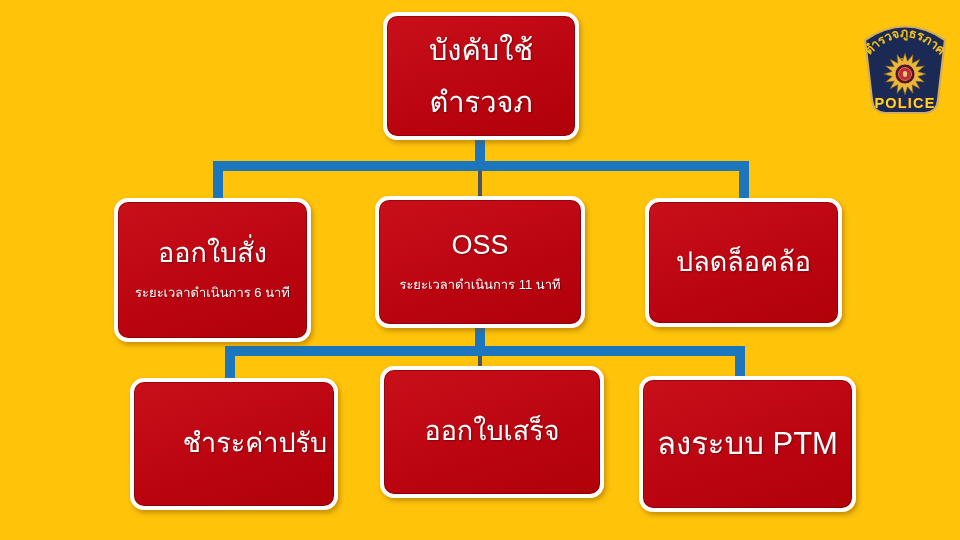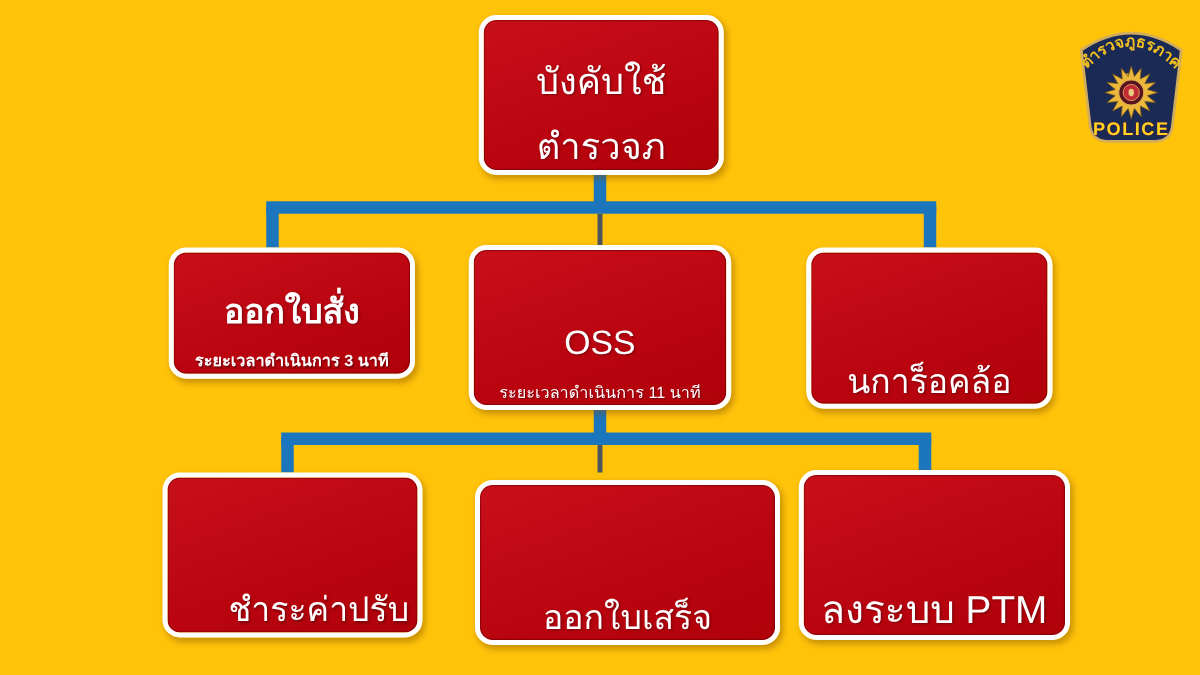--- a/index.html
+++ b/index.html
@@ -13,39 +13,39 @@
   
   .node{
     position:absolute;
     box-sizing:border-box;
     background:linear-gradient(160deg,#C8101A 0%,#BB0511 55%,#B00109 100%);
     border:4px solid #FFFFFF;
     border-radius:14px;
     box-shadow:2px 3px 5px rgba(130,80,0,.45), inset 0 0 0 1px rgba(90,0,0,.45);
     color:#FFFFFF;
     display:flex;flex-direction:column;
-    align-items:center;justify-content:flex-end;
+    align-items:center;justify-content:center;
     text-align:center;
   }
   .node .title{
     font-size:27px;line-height:1.25;
     text-shadow:1px 1px 2px rgba(0,0,0,.35);
   }
   .node .subtitle{
     font-size:13px;margin-top:11px;
     text-shadow:1px 1px 1px rgba(0,0,0,.35);
   }
   .node.root{left:383px;top:12px;width:196px;height:128px;}
   .node.root .title{font-size:29px;}
   .node.root .title + .title{margin-top:16px;}
-  .node.l2-1{left:135px;top:198px;width:197px;height:105px;font-weight:bold;}
+  .node.l2-1{left:114px;top:198px;width:197px;height:144px;}
   .node.l2-2{left:375px;top:196px;width:210px;height:132px;}
   .node.l2-3{left:645px;top:198px;width:197px;height:129px;}
   .node.l3-1{left:130px;top:378px;width:208px;height:132px;padding-left:42px;}
-  .node.l3-2{left:380px;top:384px;width:244px;height:132px;font-family:Liberation Serif, serif;}
+  .node.l3-2{left:380px;top:366px;width:224px;height:132px;font-family:Liberation Serif, serif;}
   .node.l3-3{left:639px;top:376px;width:217px;height:136px;}
   .node.l3-3 .title{font-size:31px;}
   
   .conn{position:absolute;background:#1C76BE;}
   .conn.thin{background:#4D565E;}
   .c1-stub {left:475px;top:138px;width:10px;height:30px;}
   .c1-h    {left:213px;top:161px;width:536px;height:10px;}
   .c1-left {left:213px;top:165px;width:10px;height:33px;}
   .c1-right{left:739px;top:165px;width:10px;height:33px;}
   .c1-mid  {left:478px;top:171px;width:4px;height:27px;}
@@ -75,28 +75,28 @@
   <div class="conn c2-right"></div>
   <div class="conn thin c2-mid"></div>
 
   <div class="node root">
     <div class="title">บังคับใช้</div>
     <div class="title">ตำรวจภ</div>
   </div>
 
   <div class="node l2-1">
     <div class="title">ออกใบสั่ง</div>
-    <div class="subtitle">ระยะเวลาดำเนินการ 3 นาที</div>
+    <div class="subtitle">ระยะเวลาดำเนินการ 6 นาที</div>
   </div>
   <div class="node l2-2">
     <div class="title">OSS</div>
     <div class="subtitle">ระยะเวลาดำเนินการ 11 นาที</div>
   </div>
   <div class="node l2-3">
-    <div class="title">นการ็อคล้อ</div>
+    <div class="title">ปลดล็อคล้อ</div>
   </div>
 
   <div class="node l3-1">
     <div class="title">ชำระค่าปรับ</div>
   </div>
   <div class="node l3-2">
     <div class="title">ออกใบเสร็จ</div>
   </div>
   <div class="node l3-3">
     <div class="title">ลงระบบ PTM</div>

